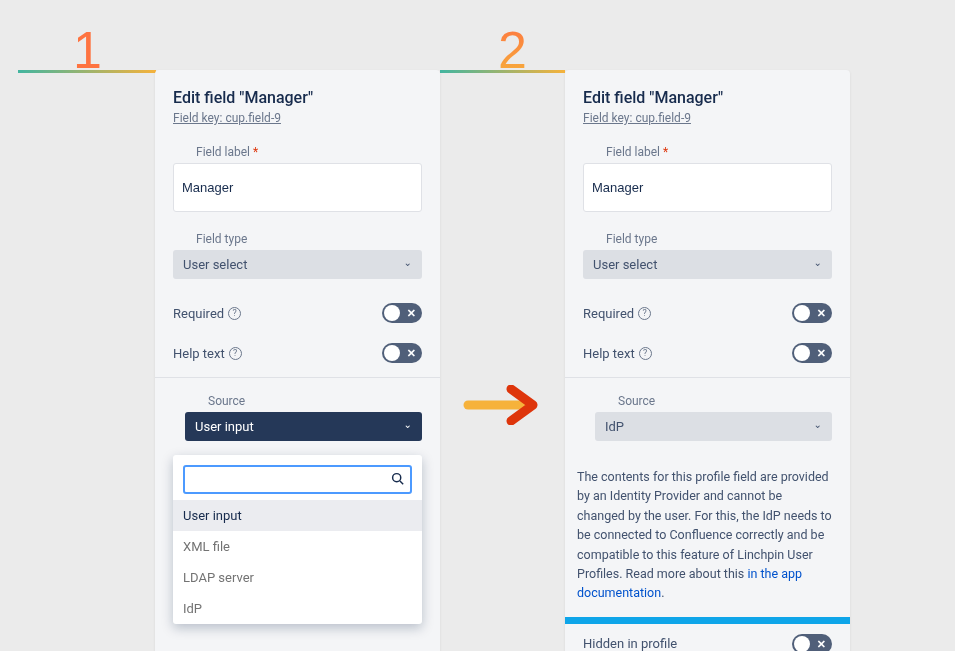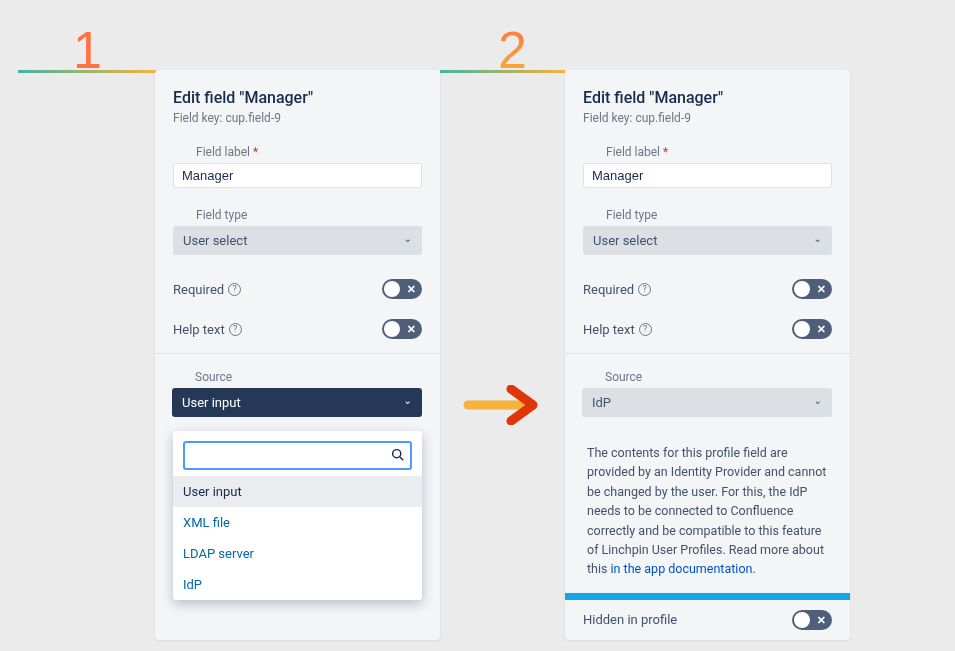--- a/index.html
+++ b/index.html
@@ -28,35 +28,36 @@
     }
     .panel-title {
       font-size: 16px;
       font-weight: 500;
       color: #172b4d;
       margin-bottom: 4px;
     }
     .panel-subtitle {
       font-size: 12px;
       color: #6b778c;
+      text-decoration: underline;
     }
     .form-section {
       padding: 6px 18px 14px 18px;
     }
     .field-label {
       font-size: 12px;
       color: #6b778c;
       margin-bottom: 4px;
       display: block;
       margin-left: 23px;
     }
     .req-star { color: #de350b; }
     .text-input {
       width: 100%;
-      padding: 4px 8px;
+      padding: 16px 8px;
       border: 1px solid #dfe1e6;
       border-radius: 3px;
       background: #fff;
       font-size: 13px;
       color: #172b4d;
     }
     .select {
       width: 100%;
       padding: 7px 10px;
       background: #dcdfe4;
@@ -128,21 +129,21 @@
       font-size: 11px;
       font-weight: bold;
       line-height: 1;
     }
     .divider {
       height: 1px;
       background: #dfe1e6;
       margin: 4px 0;
     }
     .source-section {
-      padding: 12px 18px 16px 17px;
+      padding: 12px 18px 16px 30px;
     }
     .dropdown {
       position: absolute;
       left: 18px;
       right: 18px;
       top: 100%;
       margin-top: -2px;
       background: #fff;
       border-radius: 3px;
       box-shadow: 0 4px 12px rgba(9,30,66,0.25);
@@ -163,30 +164,30 @@
       position: absolute;
       right: 18px;
       top: 17px;
       font-size: 13px;
       color: #172b4d;
       pointer-events: none;
     }
     .option {
       padding: 8px 10px;
       font-size: 13px;
-      color: #0369a1;
+      color: #737373;
       cursor: pointer;
     }
     .option.active { background: #ebecf0; color: #172b4d; }
     .option:last-child { border-radius: 0 0 3px 3px; }
     .info-text {
       font-size: 12.5px;
       color: #42526e;
       line-height: 1.55;
-      padding: 10px 18px 14px 22px;
+      padding: 10px 18px 14px 12px;
     }
     .info-text a { color: #0052cc; text-decoration: none; }
     .number-badge {
       position: absolute;
       font-size: 52px;
       font-weight: 400;
       font-family: -apple-system, sans-serif;
     }
     .number-1 {
       left: 73px;

